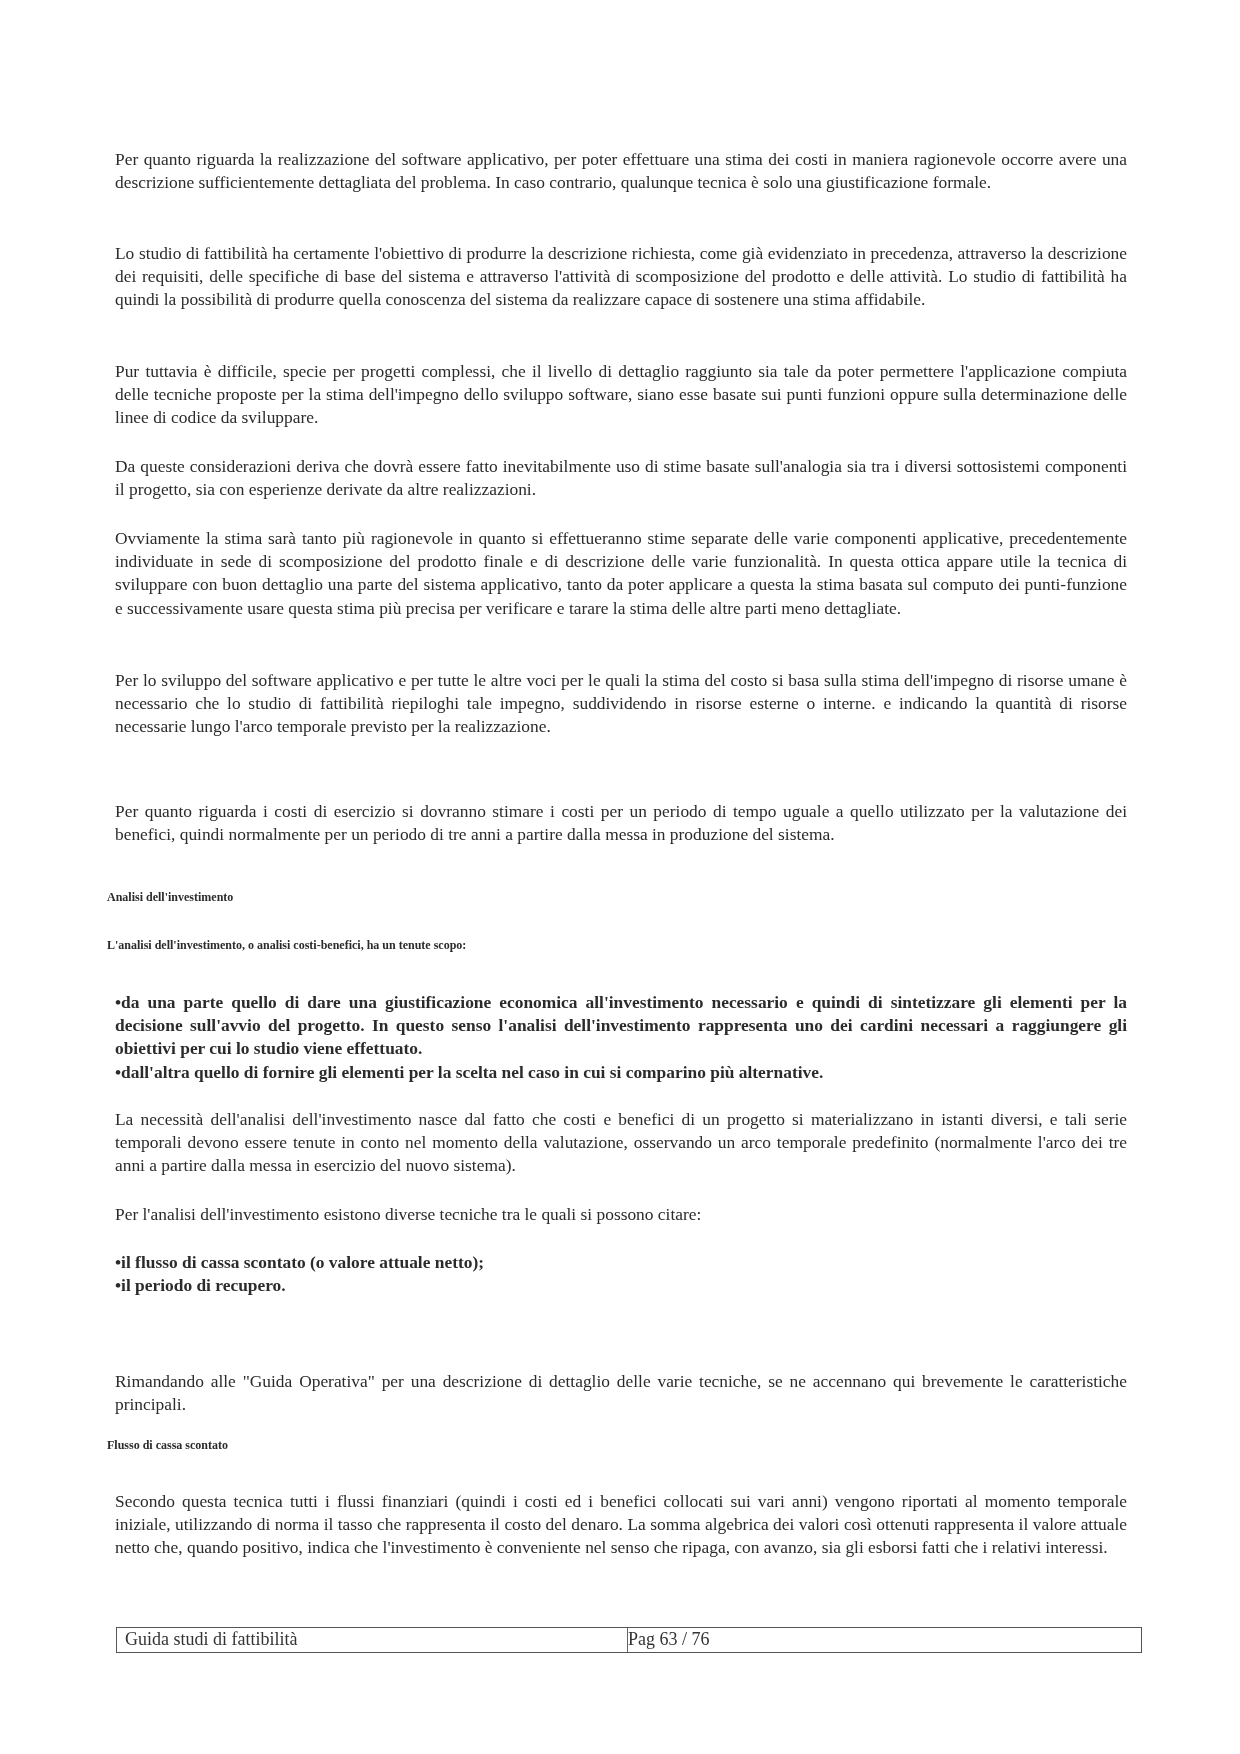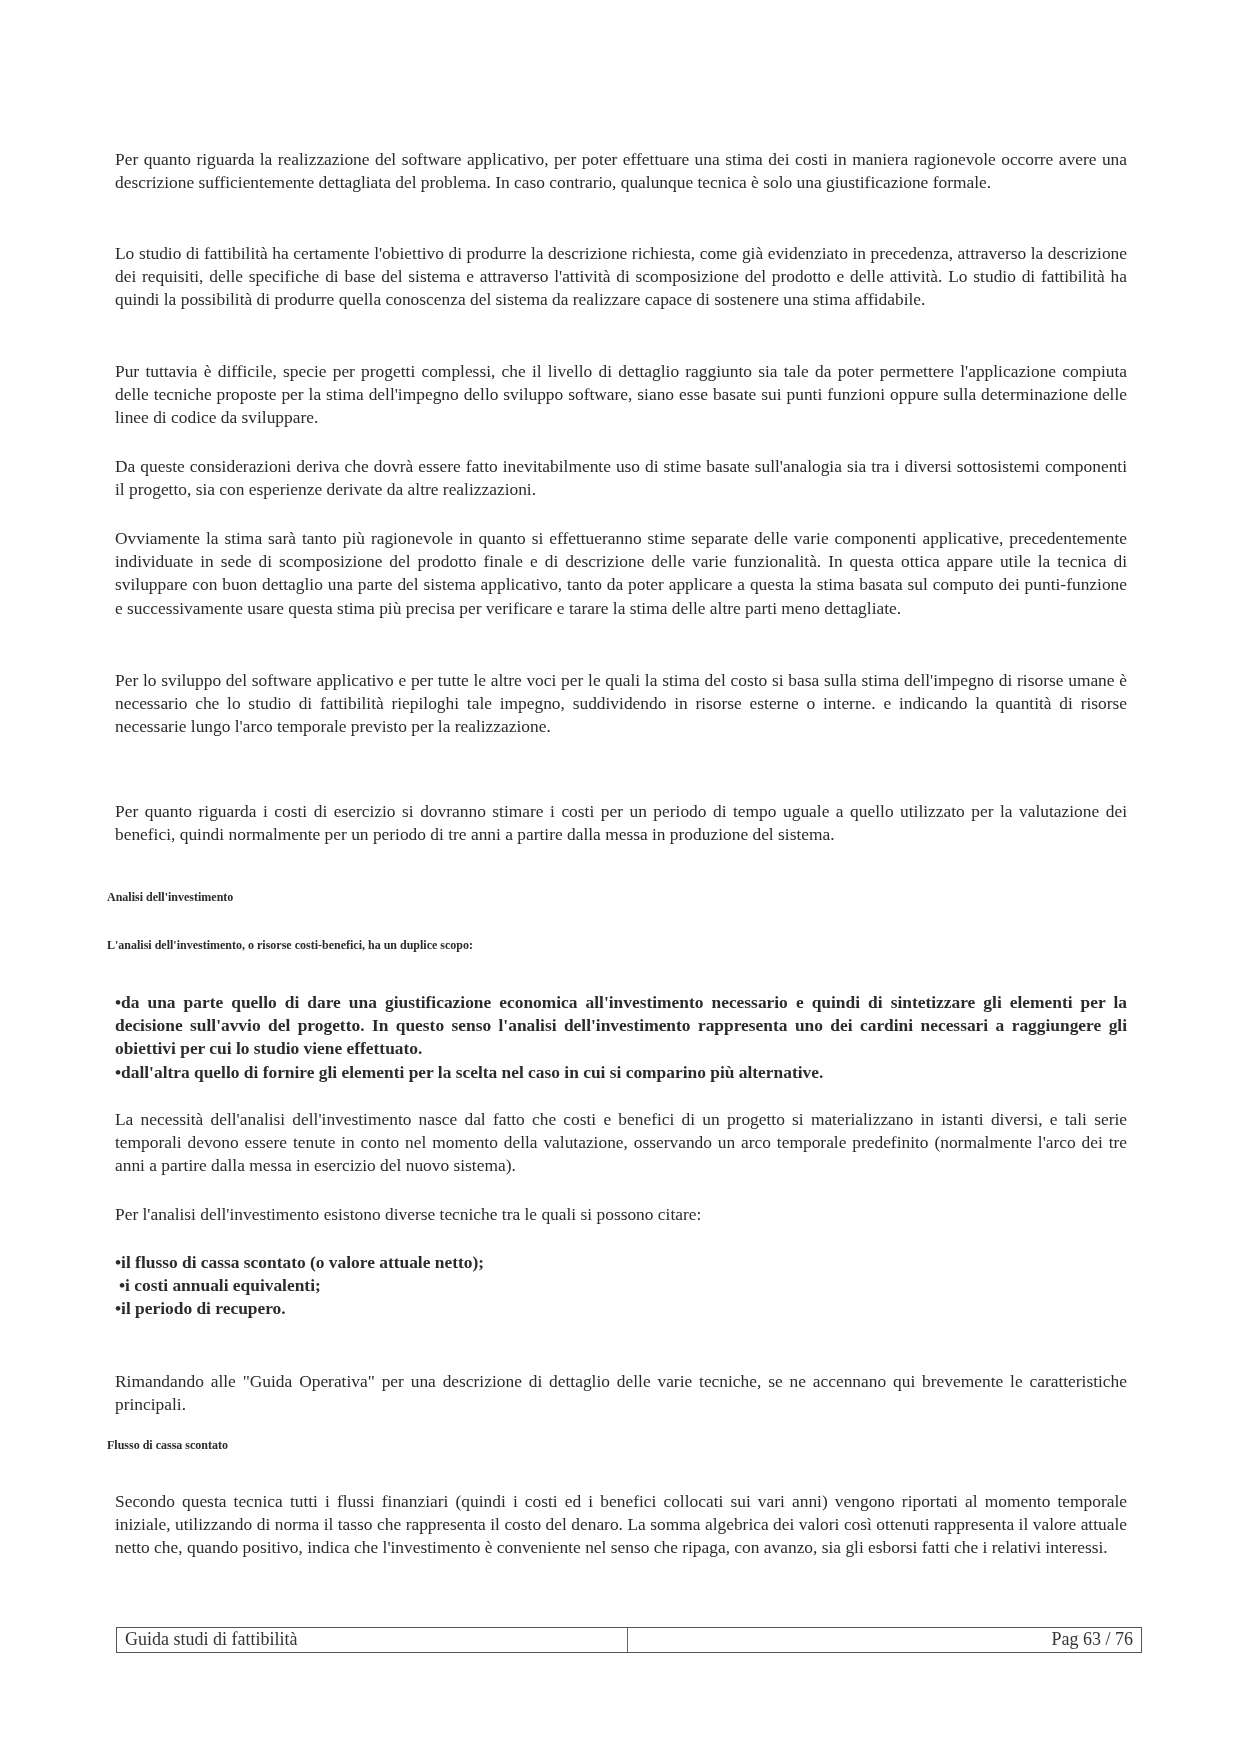--- a/index.html
+++ b/index.html
@@ -13,48 +13,47 @@
     position: absolute; left: 0; width: 1012px;
   }
   .h { font-weight: bold; font-size: 12px; line-height: 23.2px; position: absolute; left: 0; margin: 0; }
   .li { display: block; font-weight: bold; }
   .footer {
     position: absolute; left: 104px; top: 1627px; width: 1026px; height: 26px;
     border: 1.5px solid #555; box-sizing: border-box; display: flex;
     font-family: "Liberation Serif", "DejaVu Serif", serif; font-size: 18px; color: #333; margin-left: 12px;
   }
   .footer .left { width: 511px; border-right: 1.5px solid #666; padding-left: 8px; line-height: 23px; box-sizing: border-box; }
-  .footer .right { flex: 1; text-align: right; padding-right: 8px; line-height: 23px; }
+  .footer .right { flex: 1; padding-right: 8px; line-height: 23px; }
 </style>
 </head>
 <body>
 
 <div class="page">
   <p class="p" style="top:0px">Per quanto riguarda la realizzazione del software applicativo, per poter effettuare una stima dei costi in maniera ragionevole occorre avere una descrizione sufficientemente dettagliata del problema. In caso contrario, qualunque tecnica è solo una giustificazione formale.</p>
   <p class="p" style="top:94px">Lo studio di fattibilità ha certamente l'obiettivo di produrre la descrizione richiesta, come già evidenziato in precedenza, attraverso la descrizione dei requisiti, delle specifiche di base del sistema e attraverso l'attività di scomposizione del prodotto e delle attività. Lo studio di fattibilità ha quindi la possibilità di produrre quella conoscenza del sistema da realizzare capace di sostenere una stima affidabile.</p>
   <p class="p" style="top:212px">Pur tuttavia è difficile, specie per progetti complessi, che il livello di dettaglio raggiunto sia tale da poter permettere l'applicazione compiuta delle tecniche proposte per la stima dell'impegno dello sviluppo software, siano esse basate sui punti funzioni oppure sulla determinazione delle linee di codice da sviluppare.</p>
   <p class="p" style="top:307px">Da queste considerazioni deriva che dovrà essere fatto inevitabilmente uso di stime basate sull'analogia sia tra i diversi sottosistemi componenti il progetto, sia con esperienze derivate da altre realizzazioni.</p>
   <p class="p" style="top:379px">Ovviamente la stima sarà tanto più ragionevole in quanto si effettueranno stime separate delle varie componenti applicative, precedentemente individuate in sede di scomposizione del prodotto finale e di descrizione delle varie funzionalità. In questa ottica appare utile la tecnica di sviluppare con buon dettaglio una parte del sistema applicativo, tanto da poter applicare a questa la stima basata sul computo dei punti-funzione e successivamente usare questa stima più precisa per verificare e tarare la stima delle altre parti meno dettagliate.</p>
   <p class="p" style="top:521px">Per lo sviluppo del software applicativo e per tutte le altre voci per le quali la stima del costo si basa sulla stima dell'impegno di risorse umane è necessario che lo studio di fattibilità riepiloghi tale impegno, suddividendo in risorse esterne o interne. e indicando la quantità di risorse necessarie lungo l'arco temporale previsto per la realizzazione.</p>
   <p class="p" style="top:652px">Per quanto riguarda i costi di esercizio si dovranno stimare i costi per un periodo di tempo uguale a quello utilizzato per la valutazione dei benefici, quindi normalmente per un periodo di tre anni a partire dalla messa in produzione del sistema.</p>
 
   <p class="h" style="top:746px">Analisi dell'investimento</p>
-  <p class="h" style="top:794px">L'analisi dell'investimento, o risorse costi-benefici, ha un duplice scopo:</p>
+  <p class="h" style="top:794px">L'analisi dell'investimento, o analisi costi-benefici, ha un tenute scopo:</p>
 
   <div class="p" style="top:843px">
     <span class="li">•da una parte quello di dare una giustificazione economica all'investimento necessario e quindi di sintetizzare gli elementi per la decisione sull'avvio del progetto. In questo senso l'analisi dell'investimento rappresenta uno dei cardini necessari a raggiungere gli obiettivi per cui lo studio viene effettuato.</span>
     <span class="li">•dall'altra quello di fornire gli elementi per la scelta nel caso in cui si comparino più alternative.</span>
   </div>
 
   <p class="p" style="top:960px">La necessità dell'analisi dell'investimento nasce dal fatto che costi e benefici di un progetto si materializzano in istanti diversi, e tali serie temporali devono essere tenute in conto nel momento della valutazione, osservando un arco temporale predefinito (normalmente l'arco dei tre anni a partire dalla messa in esercizio del nuovo sistema).</p>
   <p class="p" style="top:1055px">Per l'analisi dell'investimento esistono diverse tecniche tra le quali si possono citare:</p>
 
   <div class="p" style="top:1103px; text-align:left">
     <span class="li">•il flusso di cassa scontato (o valore attuale netto);</span>
-    <span class="li" style="padding-left:4px"> •i costi annuali equivalenti;</span>
     <span class="li">•il periodo di recupero.</span>
   </div>
 
   <p class="p" style="top:1222px">Rimandando alle "Guida Operativa" per una descrizione di dettaglio delle varie tecniche, se ne accennano qui brevemente le caratteristiche principali.</p>
   <p class="h" style="top:1294px">Flusso di cassa scontato</p>
   <p class="p" style="top:1342px">Secondo questa tecnica tutti i flussi finanziari (quindi i costi ed i benefici collocati sui vari anni) vengono riportati al momento temporale iniziale, utilizzando di norma il tasso che rappresenta il costo del denaro. La somma algebrica dei valori così ottenuti rappresenta il valore attuale netto che, quando positivo, indica che l'investimento è conveniente nel senso che ripaga, con avanzo, sia gli esborsi fatti che i relativi interessi.</p>
 </div>
 
 <div class="footer">
   <div class="left">Guida studi di fattibilità</div>

